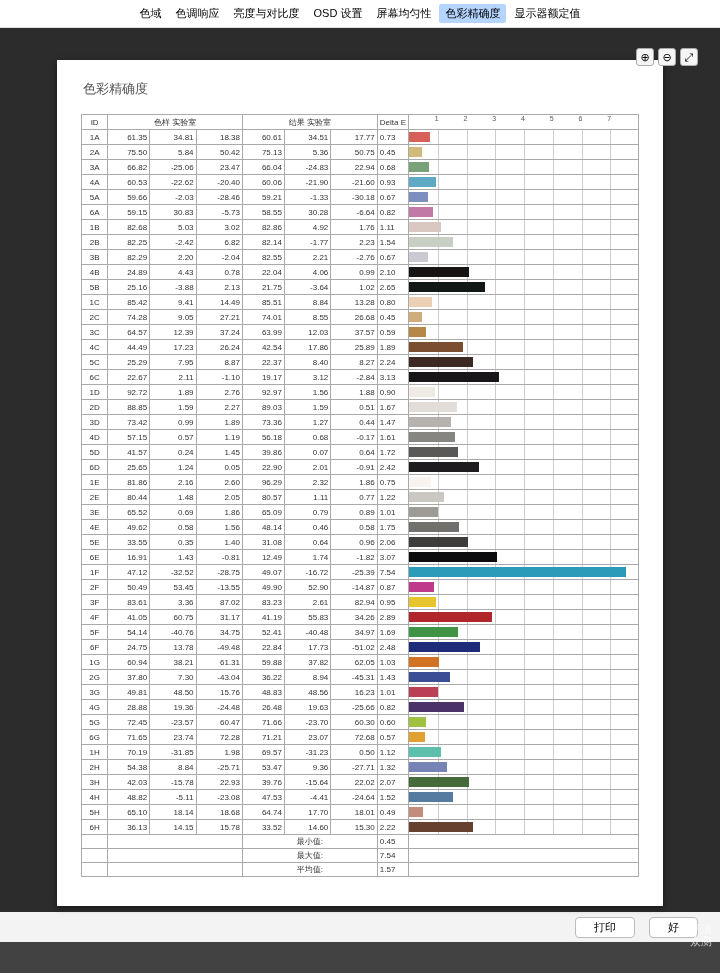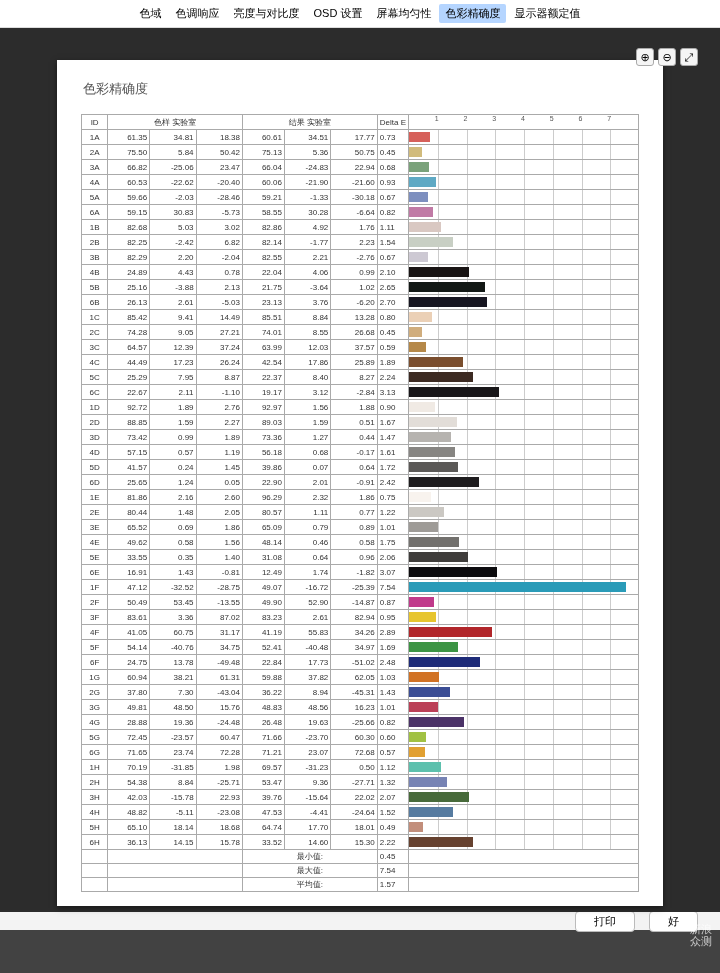--- a/index.html
+++ b/index.html
@@ -25,21 +25,21 @@
 th,td{border:1px solid #aaa;padding:0 2px;height:14px;color:#333;white-space:nowrap}
 th{font-weight:400;background:#fff}
 .num{text-align:right}
 .ctr{text-align:center}
 .delta{text-align:left;width:28px}
 .barcell{width:230px;padding:0;position:relative;border-left:1px solid #888}
 .axis{position:relative;height:14px}
 .tick{position:absolute;top:0;font-size:7px;color:#555}
 .bar{height:10px;margin:2px 0}
 .gridline{position:absolute;top:0;bottom:0;width:1px;background:#ccc}
-.bottombar{background:#f3f3f3;height:18px;display:flex;justify-content:flex-end;align-items:center;gap:14px;padding-right:22px;font-size:12px}
+.bottombar{background:#f3f3f3;height:30px;display:flex;justify-content:flex-end;align-items:center;gap:14px;padding-right:22px;font-size:12px}
 .btn{background:#fff;border:1px solid #bbb;border-radius:4px;padding:2px 18px;cursor:pointer;font-size:11px}
 .wm{position:absolute;right:8px;bottom:26px;color:#fff;font-size:11px;opacity:.7;text-align:right;line-height:1.1}
 .summary-label{text-align:center}
 </style>
 </head>
 <body>
 <div class="bgpad"></div>
 
 <div class="window">
  <div class="tabs" id="tabs">
@@ -294,40 +294,20 @@
                 <div class="gridline" style="left:57.5px"></div>
                 <div class="gridline" style="left:86.25px"></div>
                 <div class="gridline" style="left:115px"></div>
                 <div class="gridline" style="left:143.75px"></div>
                 <div class="gridline" style="left:172.5px"></div>
                 <div class="gridline" style="left:201.25px"></div>
                 <div class="bar" style="width:76.1875px;background:#121815;position:relative"></div>
               </td>
             </tr>
             <tr>
-              <td class="ctr">6B</td>
-              <td class="num">26.13</td>
-              <td class="num">2.61</td>
-              <td class="num">-5.03</td>
-              <td class="num">23.13</td>
-              <td class="num">3.76</td>
-              <td class="num">-6.20</td>
-              <td class="delta">2.70</td>
-              <td class="barcell" style="position:relative">
-                <div class="gridline" style="left:28.75px"></div>
-                <div class="gridline" style="left:57.5px"></div>
-                <div class="gridline" style="left:86.25px"></div>
-                <div class="gridline" style="left:115px"></div>
-                <div class="gridline" style="left:143.75px"></div>
-                <div class="gridline" style="left:172.5px"></div>
-                <div class="gridline" style="left:201.25px"></div>
-                <div class="bar" style="width:77.625px;background:#161520;position:relative"></div>
-              </td>
-            </tr>
-            <tr>
               <td class="ctr">1C</td>
               <td class="num">85.42</td>
               <td class="num">9.41</td>
               <td class="num">14.49</td>
               <td class="num">85.51</td>
               <td class="num">8.84</td>
               <td class="num">13.28</td>
               <td class="delta">0.80</td>
               <td class="barcell" style="position:relative">
                 <div class="gridline" style="left:28.75px"></div>

